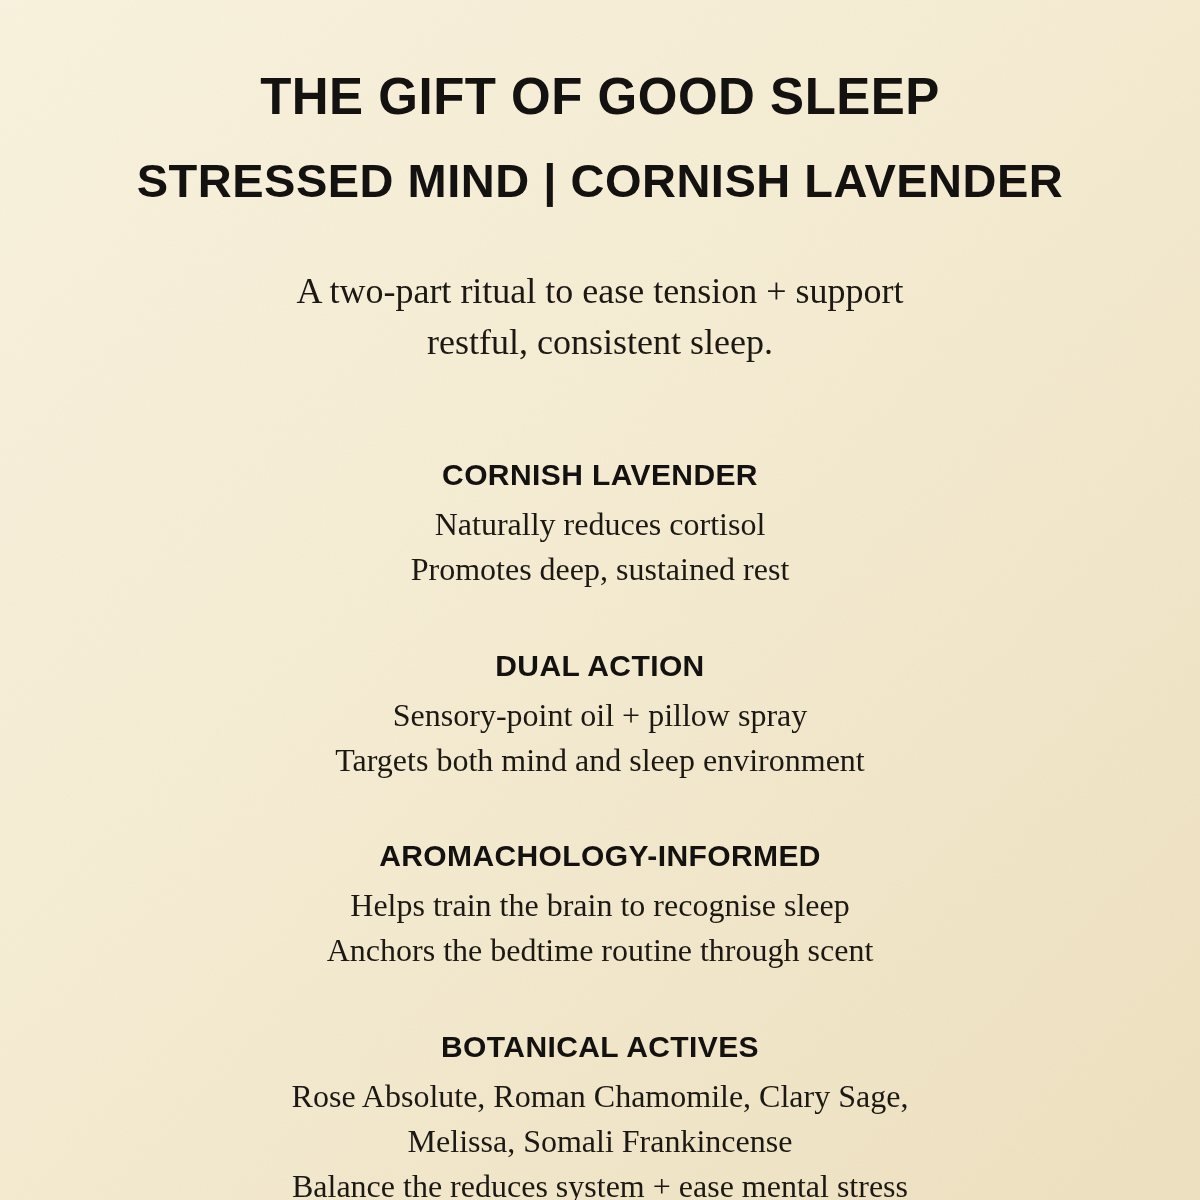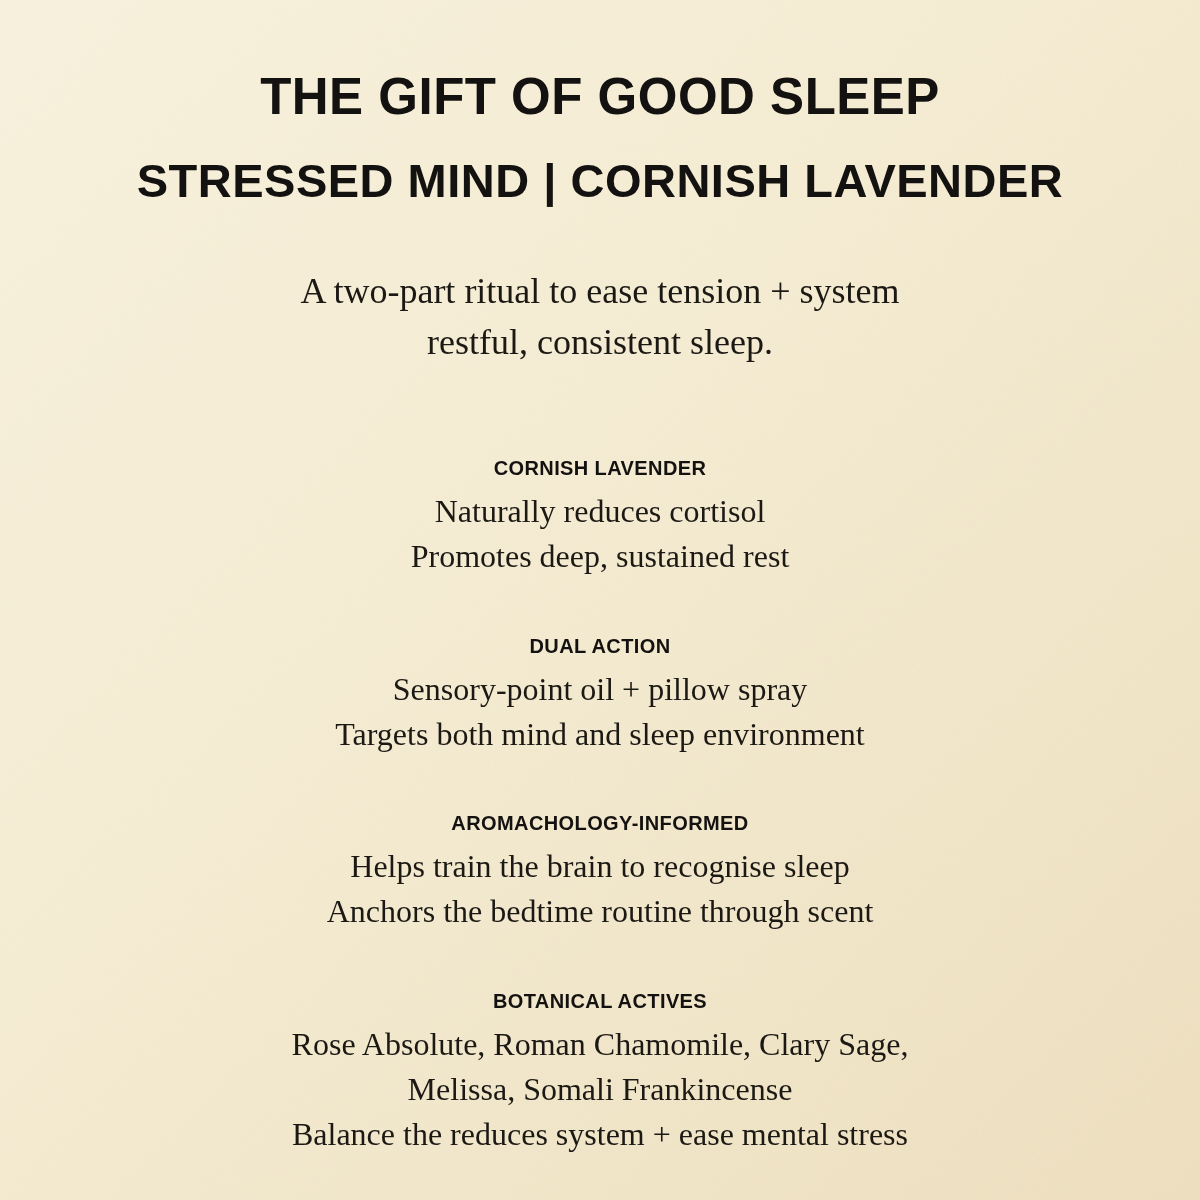--- a/index.html
+++ b/index.html
@@ -59,21 +59,21 @@
   }
   .sections {
     margin-top: 86px;
   }
   .section {
     margin-bottom: 54px;
   }
   .section-heading {
     font-family: "Liberation Sans", sans-serif;
     font-weight: 700;
-    font-size: 20px;
+    font-size: 30px;
     line-height: 1.3;
     letter-spacing: 0.4px;
     color: #141210;
     margin-bottom: 8px;
   }
   .section-line {
     font-family: Liberation Serif, serif;
     font-size: 32px;
     line-height: 1.4;
     color: #1c1914;
@@ -90,21 +90,21 @@
   <rect width="1200" height="1200" filter="url(#grain)"></rect>
 </svg>
 
 <div class="card">
 
   <div class="main-title">THE GIFT OF GOOD SLEEP</div>
 
   <div class="subtitle">STRESSED MIND | CORNISH LAVENDER</div>
 
   <div class="intro">
-    <div>A two-part ritual to ease tension + system</div>
+    <div>A two-part ritual to ease tension + support</div>
     <div>restful, consistent sleep.</div>
   </div>
 
   <div class="sections">
 
     <div class="section">
       <div class="section-heading">CORNISH LAVENDER</div>
       <div class="section-line">Naturally reduces cortisol</div>
       <div class="section-line">Promotes deep, sustained rest</div>
     </div>

